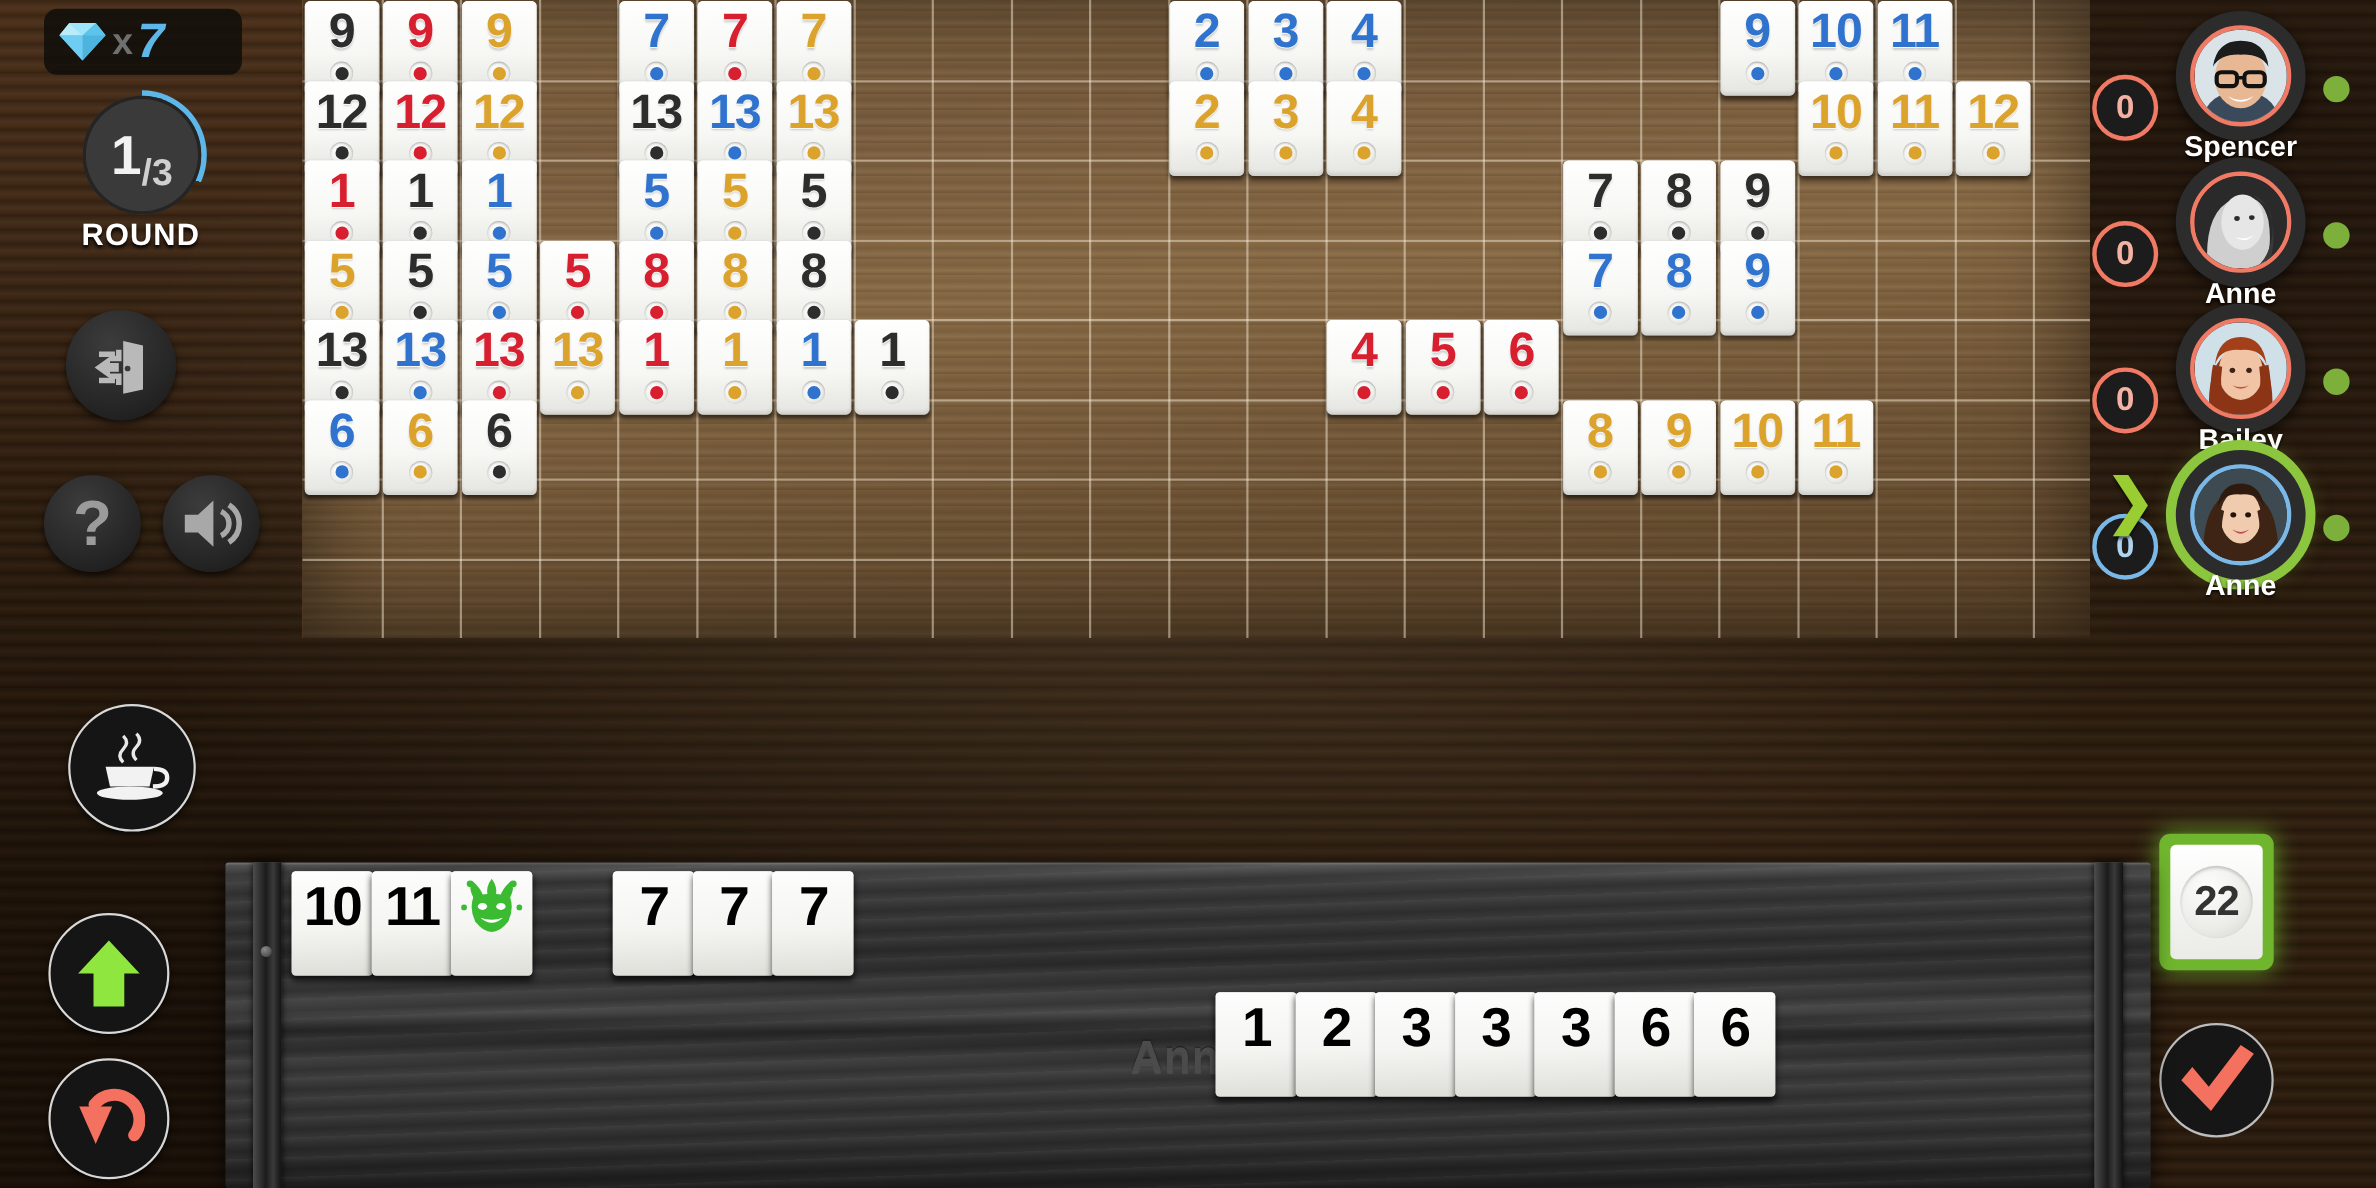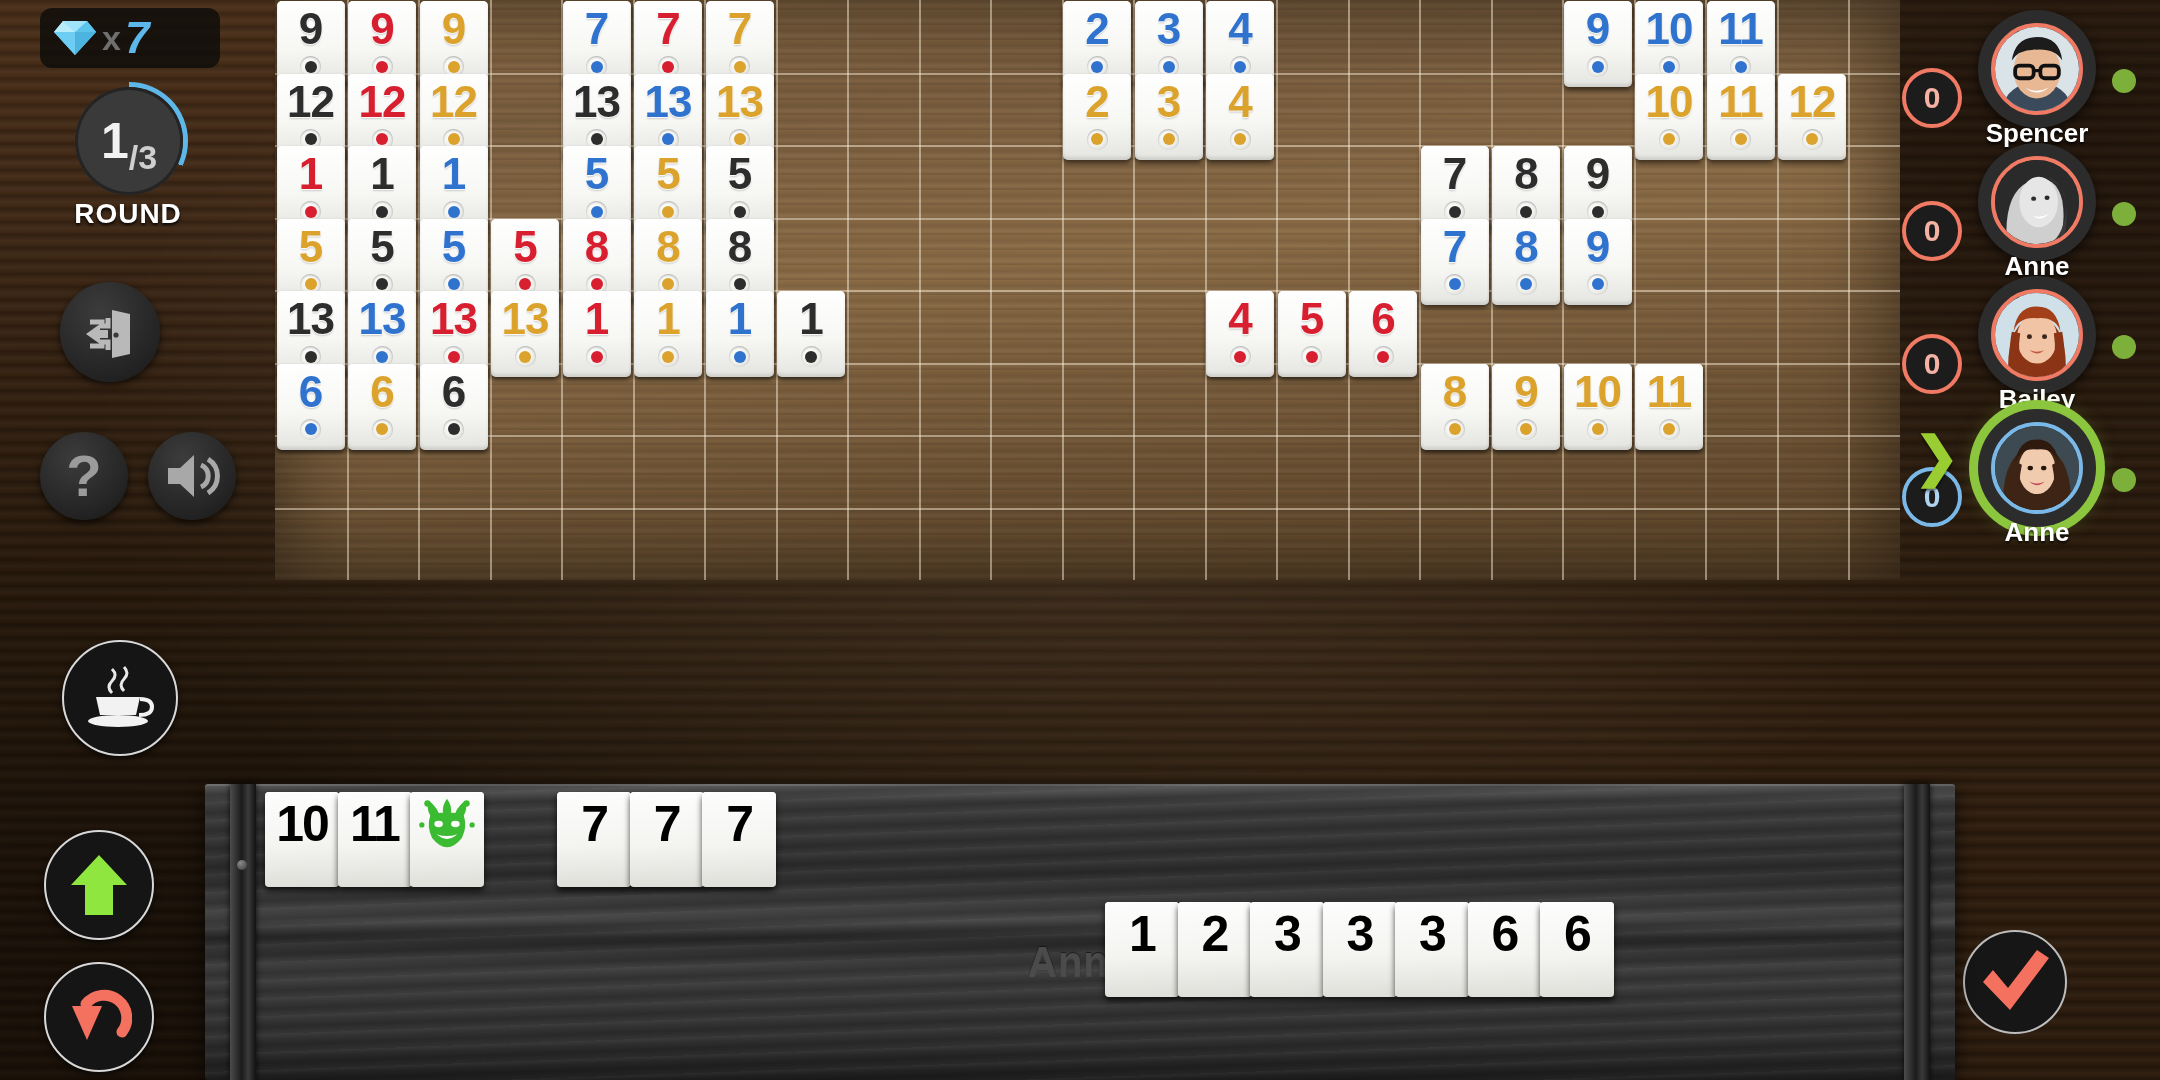--- a/index.html
+++ b/index.html
@@ -748,20 +748,25 @@
             <ellipse cx="58" cy="50" rx="3.2" ry="2.8" fill="#241409"></ellipse>
             <path d="M41 66 Q50 75 59 66 Q50 71 41 66 Z" fill="#c4495a"></path>
           </svg></div>
         <div class="pname">Anne</div>
       </div>
       <div class="score-badge self" style="left: 1902px; top: 467px;">0</div>
       <div class="online-dot" style="left: 2112px; top: 468px;"></div>
       <div class="turn-arrow" style="left: 1914px; top: 429px;">❯</div>
     </div>
 
+  <div id="draw-pile">
+    <div class="face">
+      <div class="circle">22</div>
+    </div>
+  </div>
 
   <div id="confirm-btn">
     <svg width="76" height="72" viewBox="0 0 76 72">
       <polygon points="6,36 16,24 31,42 60,4 72,12 33,64" fill="#f4705f"></polygon>
     </svg>
   </div>
 
   <div id="rack">
     <div class="rack-post left">
       <div class="rack-screw"></div>

